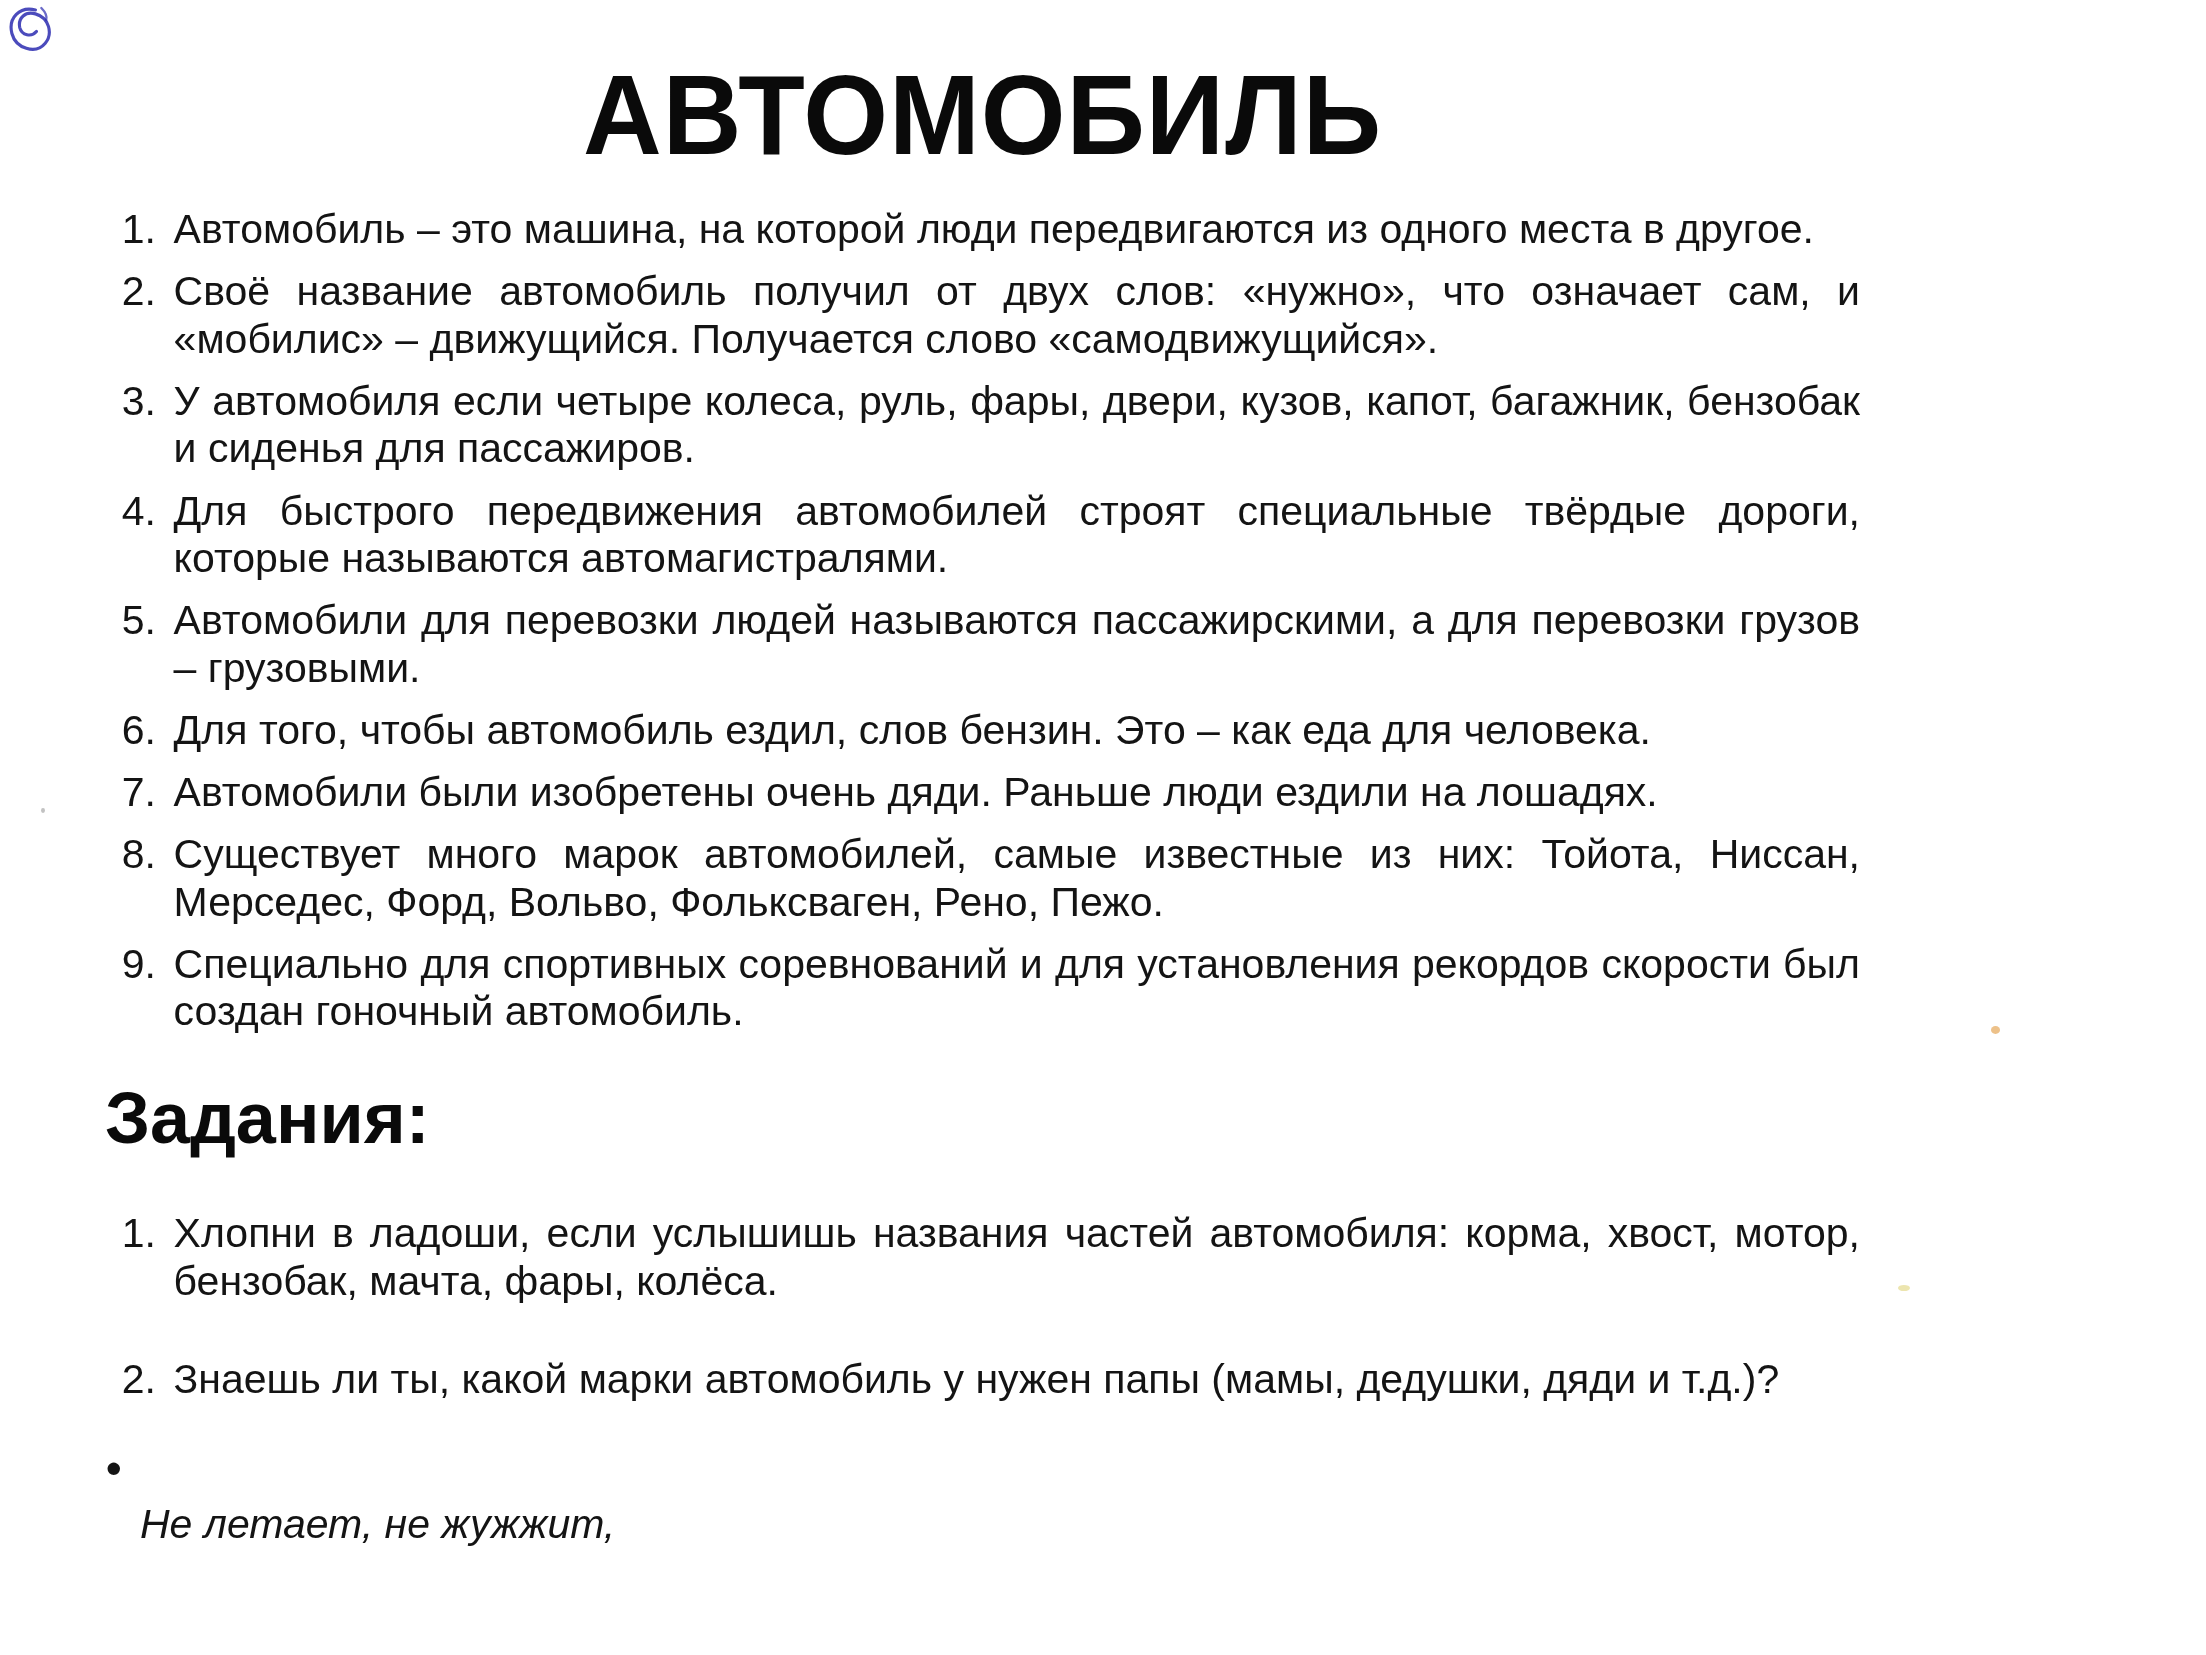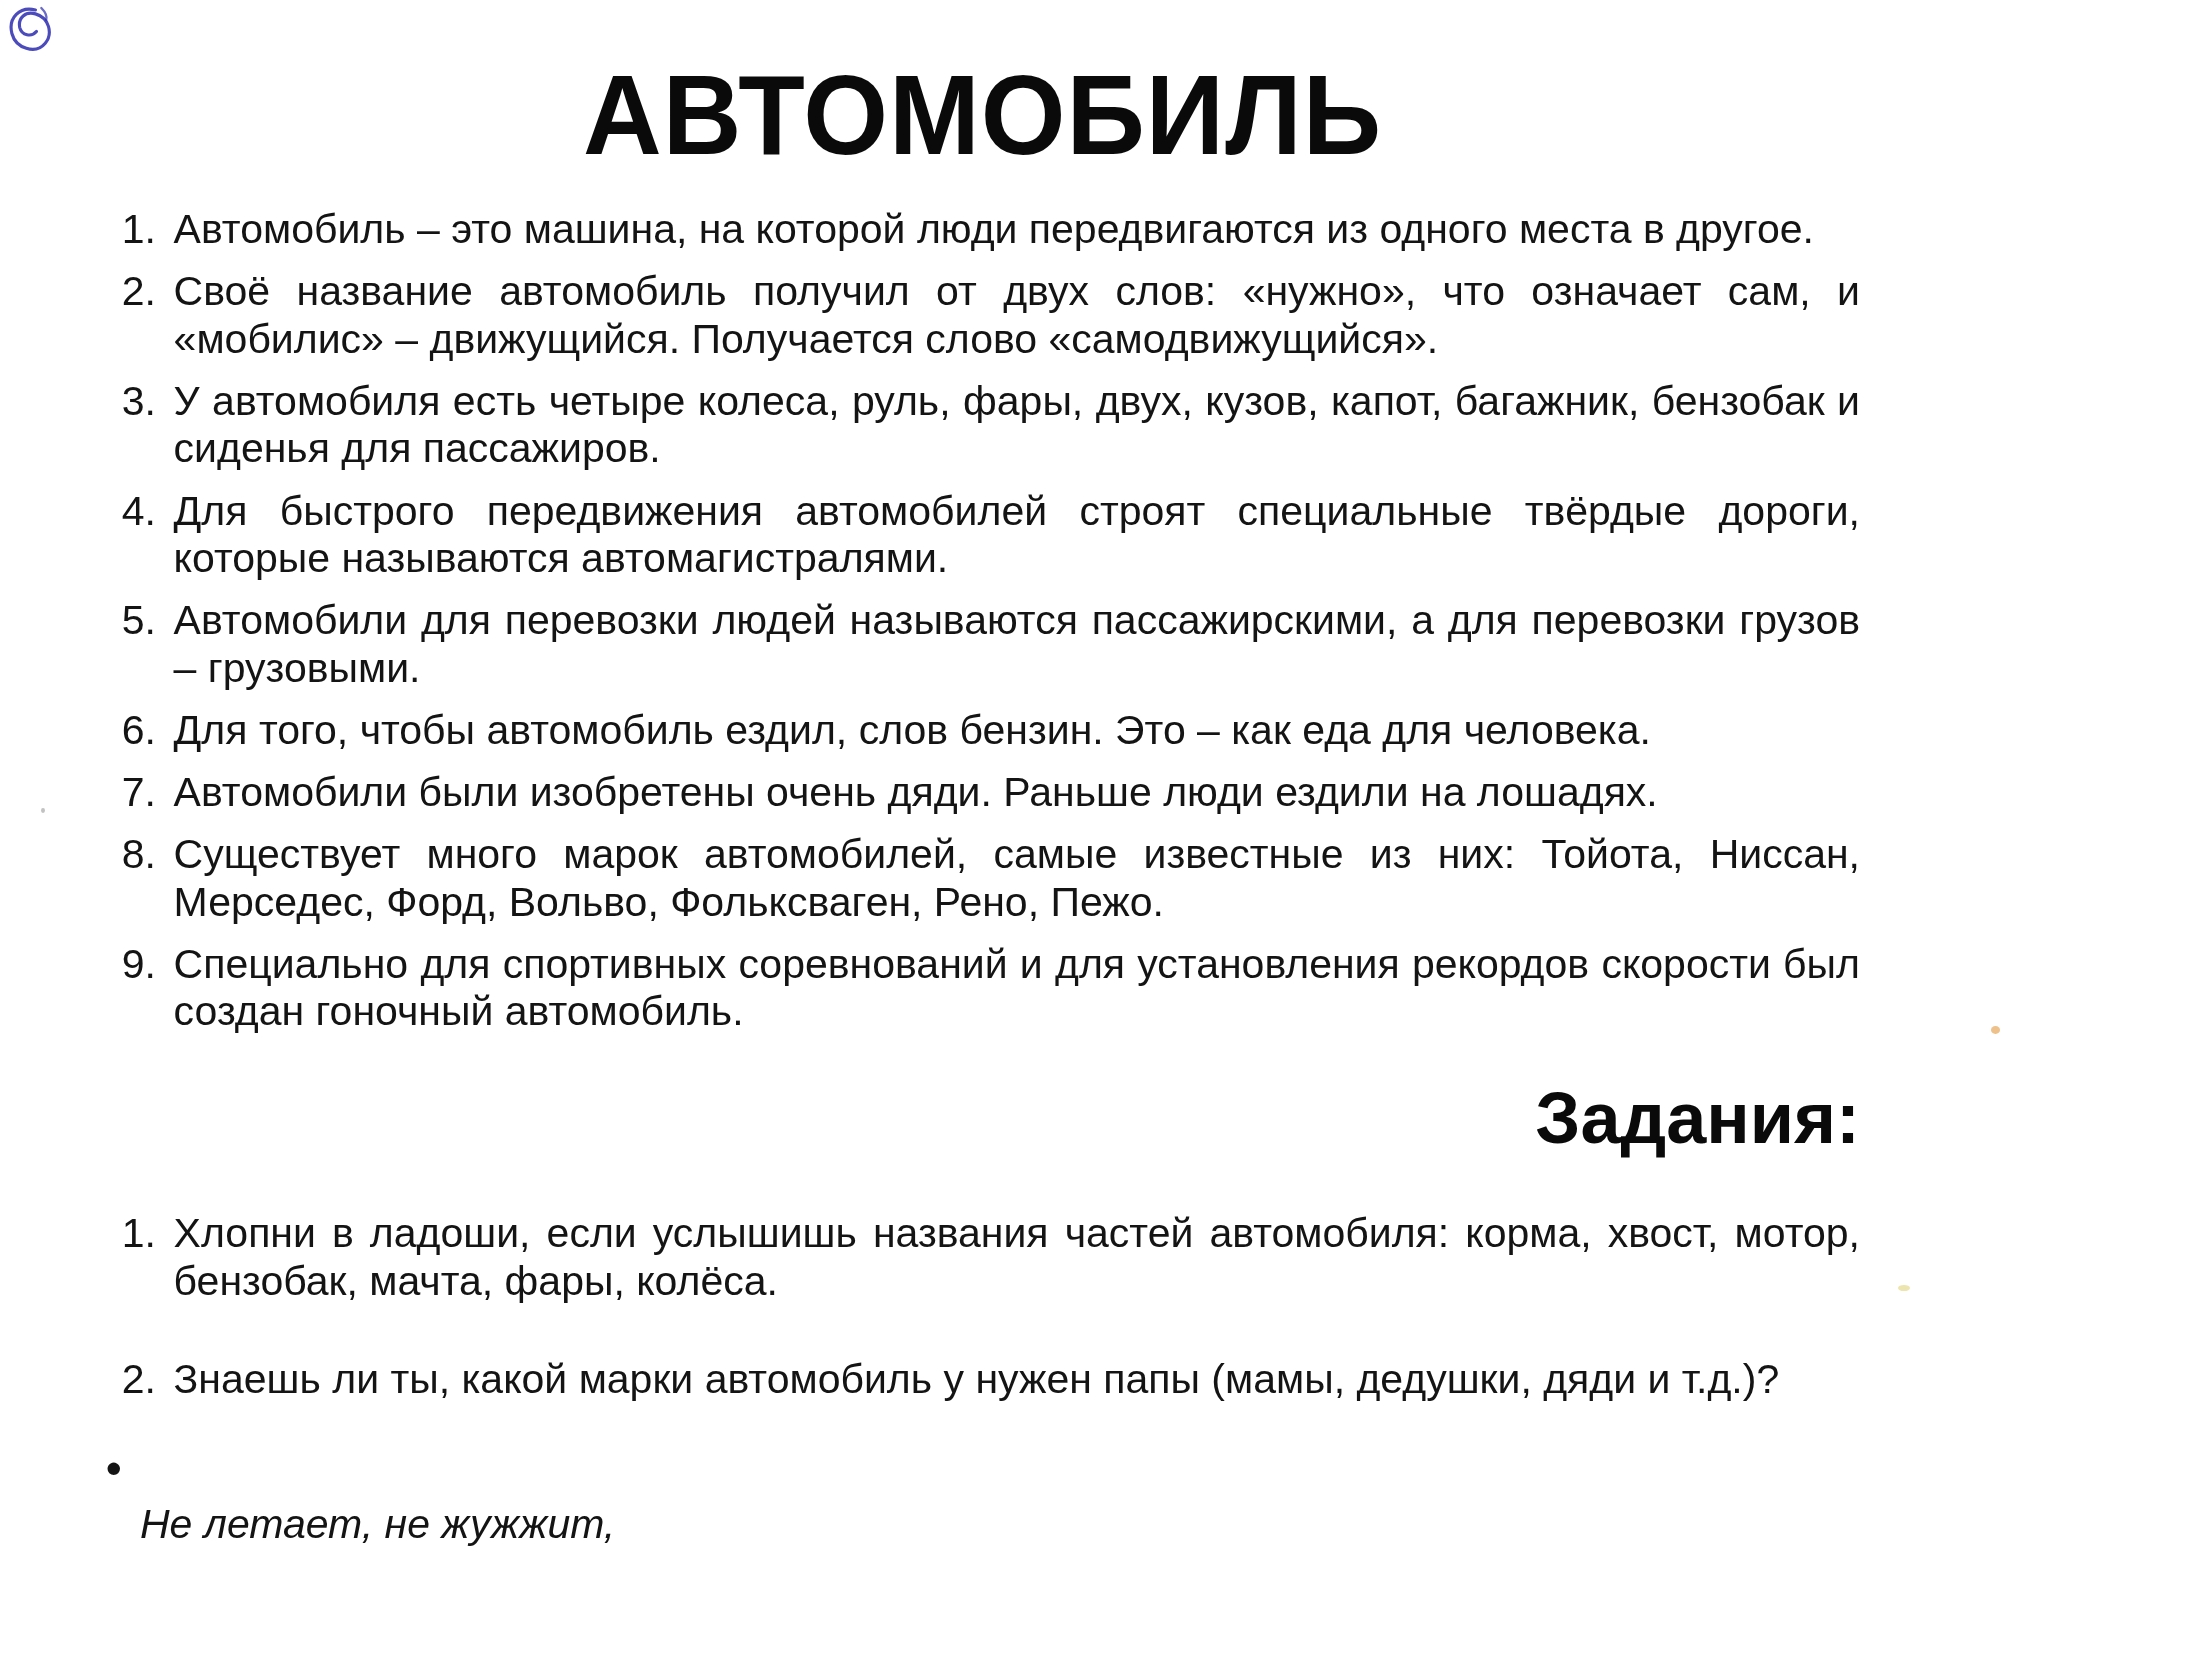--- a/index.html
+++ b/index.html
@@ -41,21 +41,21 @@
     flex: 0 0 51px;
     text-align: right;
     padding-right: 17.6px;
     white-space: nowrap;
   }
   .fact .txt, .task .txt {
     flex: 1 1 auto;
     text-align: justify;
   }
   .tasks-heading {
-    text-align: right;
+    text-align: left;
     font-size: 72px;
     font-weight: 900;
     color: #0a0a0a;
     margin: 41px 0 51px 0;
   }
   .task { margin-bottom: 51px; }
   .riddle {
     margin-top: 21.5px;
     font-size: 41px;
   }
@@ -130,21 +130,21 @@
     <div class="fact">
       <span class="num">1.</span>
       <span class="txt">Автомобиль – это машина, на которой люди передвигаются из одного места в другое.</span>
     </div>
     <div class="fact">
       <span class="num">2.</span>
       <span class="txt">Своё название автомобиль получил от двух слов: «нужно», что означает сам, и «мобилис» – движущийся. Получается слово «самодвижущийся».</span>
     </div>
     <div class="fact">
       <span class="num">3.</span>
-      <span class="txt">У автомобиля есть четыре колеса, руль, фары, двух, кузов, капот, багажник, бензобак и сиденья для пассажиров.</span>
+      <span class="txt">У автомобиля если четыре колеса, руль, фары, двери, кузов, капот, багажник, бензобак и сиденья для пассажиров.</span>
     </div>
     <div class="fact">
       <span class="num">4.</span>
       <span class="txt">Для быстрого передвижения автомобилей строят специальные твёрдые дороги, которые называются автомагистралями.</span>
     </div>
     <div class="fact">
       <span class="num">5.</span>
       <span class="txt">Автомобили для перевозки людей называются пассажирскими, а для перевозки грузов – грузовыми.</span>
     </div>
     <div class="fact">

